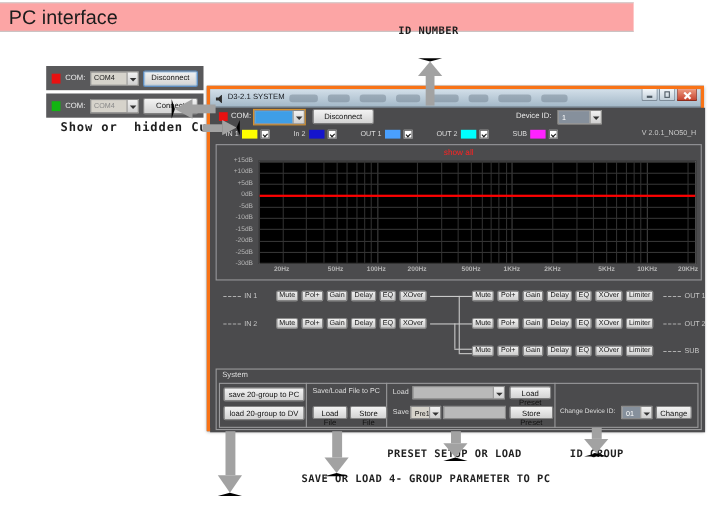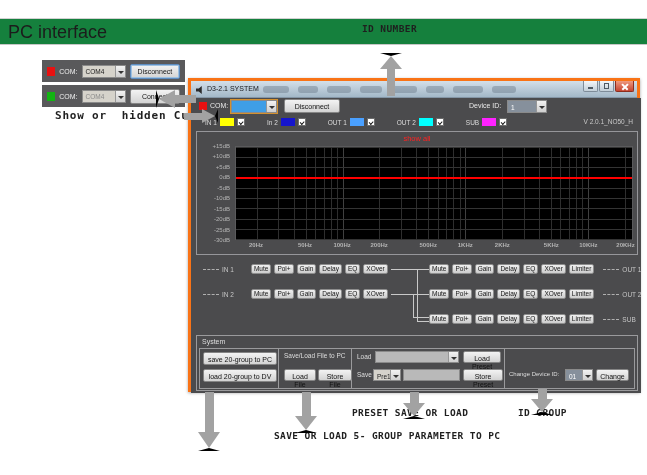--- a/index.html
+++ b/index.html
@@ -1,21 +1,21 @@
 <!DOCTYPE html>
 <html><head>
 <meta charset="utf-8">
 <style>
   * { margin:0; padding:0; box-sizing:border-box; }
   body { font-family:"Liberation Sans", sans-serif; background:#fff; }
   .canvas { position:relative; width:647px; height:475px; background:#fff; overflow:hidden; }
 
   
-  .hdr { position:absolute; left:0; top:2px; width:647px; height:27px; background:#15803d;
-         border-top:1px solid #d2d2d2; border-bottom:1px solid #c6c6c6;margin-top:16px; }
+  .hdr { position:absolute; left:0; top:2px; width:576px; height:27px; background:#fca5a5;
+         border-top:1px solid #d2d2d2; border-bottom:1px solid #c6c6c6; }
   .hdr span { position:absolute; left:8px; top:3px; font-size:18px; color:#1c1c1c; }
 
   
   .ann { position:absolute; font-family:"DejaVu Sans Mono", monospace; font-weight:bold;
          color:#1f1f1f; font-size:9.5px; letter-spacing:.4px; white-space:pre; }
   .ann.big { font-size:11px; letter-spacing:.8px; }
 
   
   .shaft { position:absolute; background:#a2a2a2; z-index:6; }
   .ahead { position:absolute; width:0; height:0; border-style:solid; z-index:6; }
@@ -438,17 +438,17 @@
 
   <div class="shaft" style="left:302px; top:392px; width:9px; height:24px;"></div>
   <div class="ahead" style="left:295px; top:416px; border-left:11px solid transparent; border-right:11px solid transparent; border-top:14px solid #a2a2a2;"></div>
 
   <div class="shaft" style="left:410px; top:392px; width:9px; height:11px;"></div>
   <div class="ahead" style="left:403px; top:403px; border-left:11px solid transparent; border-right:11px solid transparent; border-top:13px solid #a2a2a2;"></div>
 
   <div class="shaft" style="left:538px; top:389px; width:9px; height:10px;"></div>
   <div class="ahead" style="left:531px; top:399px; border-left:11px solid transparent; border-right:11px solid transparent; border-top:13px solid #a2a2a2;"></div>
 
-  <div class="ann" style="left:352px; top:407px;">PRESET SAVE OR LOAD</div>
+  <div class="ann" style="left:352px; top:407px;">PRESET SETUP OR LOAD</div>
   <div class="ann" style="left:518px; top:407px;">ID GROUP</div>
-  <div class="ann" style="left:274px; top:430px;">SAVE OR LOAD 5- GROUP PARAMETER TO PC</div>
+  <div class="ann" style="left:274px; top:430px;">SAVE OR LOAD 4- GROUP PARAMETER TO PC</div>
 
 </div>
 
 </body></html>

